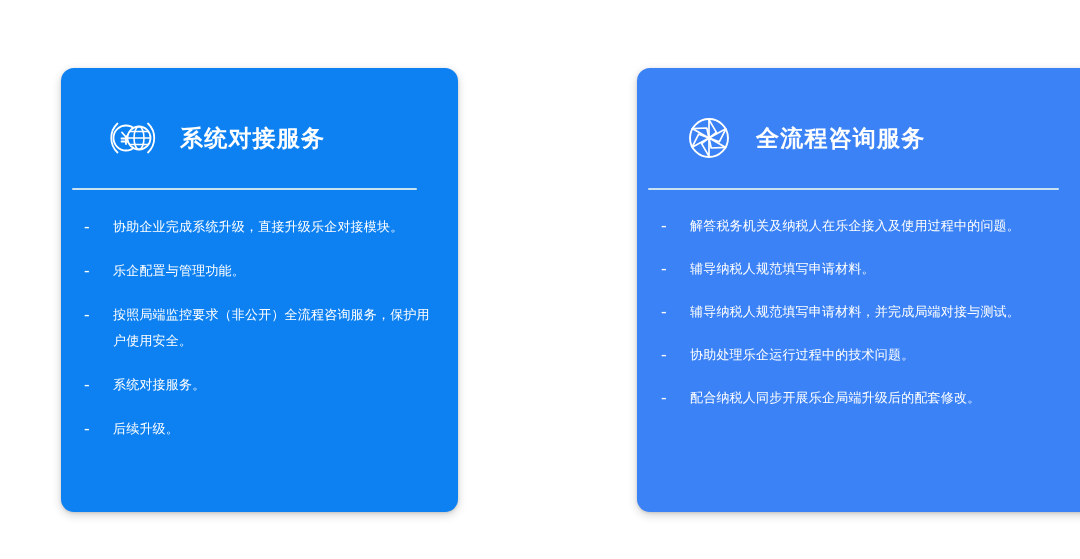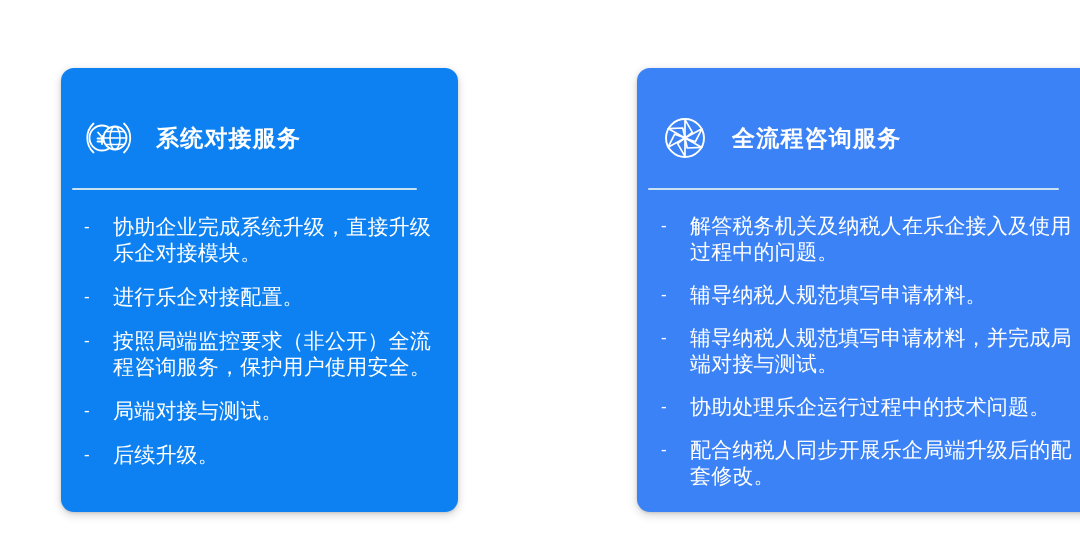--- a/index.html
+++ b/index.html
@@ -40,20 +40,21 @@
     height: 444px;
     background: #3b82f6;
   }
   .card-head {
     display: flex;
     align-items: center;
     padding-left: 20px;
     padding-top: 37px;
     height: 66px;
     box-sizing: content-box;
+    margin-left: 24px;
   }
   .head-icon {
     width: 56px;
     height: 56px;
     flex: 0 0 56px;
     display: block;
   }
   .head-icon svg {
     display: block;
     width: 56px;
@@ -86,21 +87,21 @@
   }
   .bullet-dash {
     color: #ffffff;
     font-size: 17px;
     line-height: 26px;
     flex: 0 0 29px;
     font-weight: normal;
   }
   .bullet-text {
     color: #ffffff;
-    font-size: 21px;
+    font-size: 13px;
     line-height: 26px;
     letter-spacing: 0.2px;
     flex: 1 1 auto;
   }
   .card-green .bullet-list {
     padding-top: 23px;
     padding-left: 24px;
     padding-right: 14px;
   }
   .card-green .bullet-item {
@@ -133,29 +134,29 @@
       <span class="head-title">系统对接服务</span>
     </div>
     <div class="divider"></div>
     <ul class="bullet-list">
       <li class="bullet-item">
         <span class="bullet-dash">-</span>
         <span class="bullet-text">协助企业完成系统升级，直接升级乐企对接模块。</span>
       </li>
       <li class="bullet-item">
         <span class="bullet-dash">-</span>
-        <span class="bullet-text">进行乐企对接配置。</span>
+        <span class="bullet-text">乐企配置与管理功能。</span>
       </li>
       <li class="bullet-item">
         <span class="bullet-dash">-</span>
         <span class="bullet-text">按照局端监控要求（非公开）全流程咨询服务，保护用户使用安全。</span>
       </li>
       <li class="bullet-item">
         <span class="bullet-dash">-</span>
-        <span class="bullet-text">局端对接与测试。</span>
+        <span class="bullet-text">系统对接服务。</span>
       </li>
       <li class="bullet-item">
         <span class="bullet-dash">-</span>
         <span class="bullet-text">后续升级。</span>
       </li>
     </ul>
   </div>
 
   <div class="card card-green">
     <div class="card-head">

